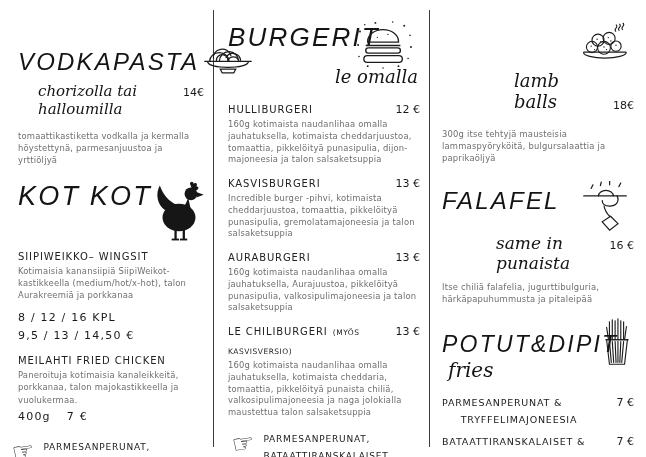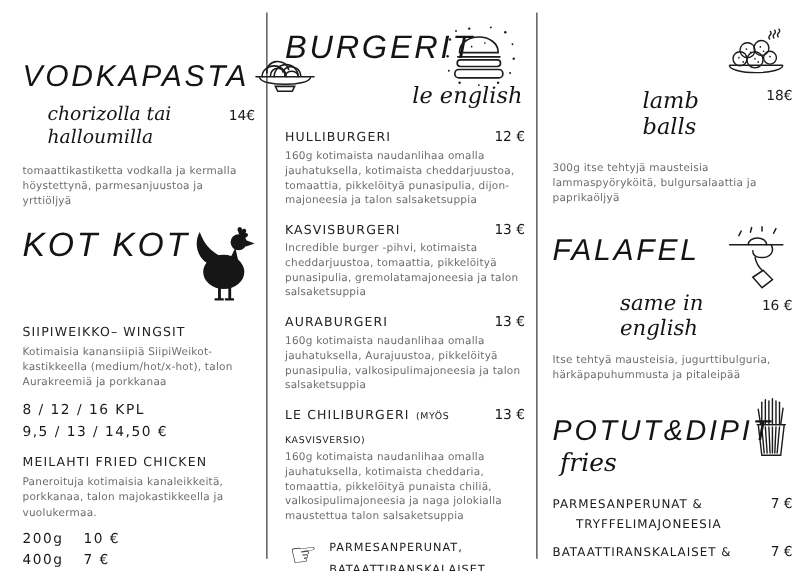--- a/index.html
+++ b/index.html
@@ -78,30 +78,27 @@
             <path d="M12,32 C3,26 1,14 6,5 C10,16 16,22 24,26 Z"></path>
             <rect x="22" y="53" width="2.5" height="11"></rect>
             <rect x="31" y="53" width="2.5" height="11"></rect>
             <path d="M19,63 h8 v2 h-8 z"></path>
             <path d="M28,63 h8 v2 h-8 z"></path>
           </g>
         </svg>
       </span>
     </div>
 
-    <h3 class="item-name" style="margin-top:16px">SIIPIWEIKKO– WINGSIT</h3>
+    <h3 class="item-name" style="margin-top:6px">SIIPIWEIKKO– WINGSIT</h3>
     <p class="desc" style="margin-top:3px;width:172px">Kotimaisia kanansiipiä SiipiWeikot-kastikkeella (medium/hot/x-hot), talon Aurakreemiä ja porkkanaa</p>
     <div class="size-line" style="margin-top:10px">8 / 12 / 16 KPL</div>
     <div class="size-line" style="margin-top:5px">9,5 / 13 / 14,50 €</div>
 
     <h3 class="item-name" style="margin-top:13px">MEILAHTI FRIED CHICKEN</h3>
     <p class="desc" style="margin-top:3px;width:172px">Paneroituja kotimaisia kanaleikkeitä, porkkanaa, talon majokastikkeella ja vuolukermaa.</p>
-    <div class="size-line" style="margin-top:8px">
-      <span>200g</span><span class="opt-price">10 €</span>
-    </div>
     <div class="size-line" style="margin-top:4px">
       <span>400g</span><span class="opt-price">7 €</span>
     </div>
 
     <div class="note" style="margin-top:16px;margin-left:-6px">
       <span class="hand">☞</span>
       <div class="note-text">
         <div class="note-line">PARMESANPERUNAT, BATAATTIRANSKALAISET</div>
 
       </div>
@@ -131,21 +128,21 @@
               <circle cx="44" cy="48" r="1"></circle>
             <circle cx="28" cy="50" r="0.8"></circle>
               <circle cx="12" cy="48" r="1"></circle>
               <circle cx="3" cy="38" r="0.8"></circle>
             <circle cx="2" cy="26" r="1"></circle>
               <circle cx="22" cy="18" r="0.7"></circle>
               <circle cx="33" cy="15" r="0.7"></circle>
           </g>
         </svg>
       </span>
-      <span class="script" style="position:absolute;right:2px;top:44px;font-size:18px">le english</span>
+      <span class="script" style="position:absolute;right:2px;top:44px;font-size:18px">le omalla</span>
     </div>
 
     <div style="margin-top:4px">
       <div class="burger-item">
         <div class="row">
             <span><span class="item-name">HULLIBURGERI</span> <span class="item-suffix"></span></span>
           <span class="price">12 €</span>
           </div>
         <p class="desc">160g kotimaista naudanlihaa omalla jauhatuksella, kotimaista cheddarjuustoa, tomaattia, pikkelöityä punasipulia, dijon-majoneesia ja talon salsaketsuppia</p>
       </div>
@@ -205,21 +202,21 @@
             <circle cx="36" cy="23" r="0.8"></circle>
               <circle cx="13" cy="29" r="0.8"></circle>
               <circle cx="28" cy="30" r="0.8"></circle>
             <circle cx="31" cy="33" r="0.8"></circle>
               <circle cx="42" cy="28" r="0.8"></circle>
               <circle cx="17" cy="33" r="0.8"></circle>
           </g>
         </svg>
       </span>
     </div>
-    <div style="margin-top:4px;display:flex;align-items:flex-start">
+    <div style="margin-top:4px;display:flex;align-items:flex-end">
       <span class="script" style="margin-left:72px;font-size:18px">lamb balls</span>
       <span class="price" style="margin-left:38px">18€</span>
     </div>
     <p class="desc" style="margin-top:16px;width:178px">300g itse tehtyjä mausteisia lammaspyöryköitä, bulgursalaattia ja paprikaöljyä</p>
 
     <div style="position:relative;height:44px;margin-top:22px">
       <h1 class="title" style="margin-top:14px">FALAFEL</h1>
       <span style="position:absolute;right:4px;top:-6px">
         <svg width="50" height="52" viewBox="0 0 54 56">
           <g fill="none" stroke="#1c1c1c" stroke-width="1.3" stroke-linecap="round">
@@ -230,24 +227,24 @@
             <path d="M4,16 h46"></path>
             <path d="M20,16 a8,6 0 0 1 16,0"></path>
             <path d="M40,16 c3,6 -1,11 -8,11 c-5,0 -8,-2 -8,-6"></path>
             <path d="M26,27 c1,5 3,8 6,11"></path>
             <path d="M33,38 l8,8 -9,7 -8,-9 z"></path>
           </g>
         </svg>
       </span>
     </div>
     <div style="margin-top:2px;display:flex;align-items:baseline">
-      <span class="script" style="margin-left:54px;font-size:17px">same in english</span>
+      <span class="script" style="margin-left:54px;font-size:17px">same in punaista</span>
       <span class="price" style="margin-left:22px">16 €</span>
     </div>
-    <p class="desc" style="margin-top:8px;width:178px">Itse tehtyä mausteisia, jugurttibulguria, härkäpapuhummusta ja pitaleipää</p>
+    <p class="desc" style="margin-top:8px;width:178px">Itse chiliä falafelia, jugurttibulguria, härkäpapuhummusta ja pitaleipää</p>
 
     <div style="position:relative;margin-top:26px">
       <h1 class="title" style="display:inline;font-size:23px">POTUT&amp;DIPIT</h1>
       <span class="script" style="font-size:20px;margin-left:6px">fries</span>
       <span style="position:absolute;right:0;top:-14px">
         <svg width="34" height="52" viewBox="0 0 36 55">
           <g fill="none" stroke="#1c1c1c" stroke-width="1.2" stroke-linecap="round">
             <path d="M10,5 v19"></path>
               <path d="M13,3 v21"></path>
               <path d="M16,4 v20"></path>

